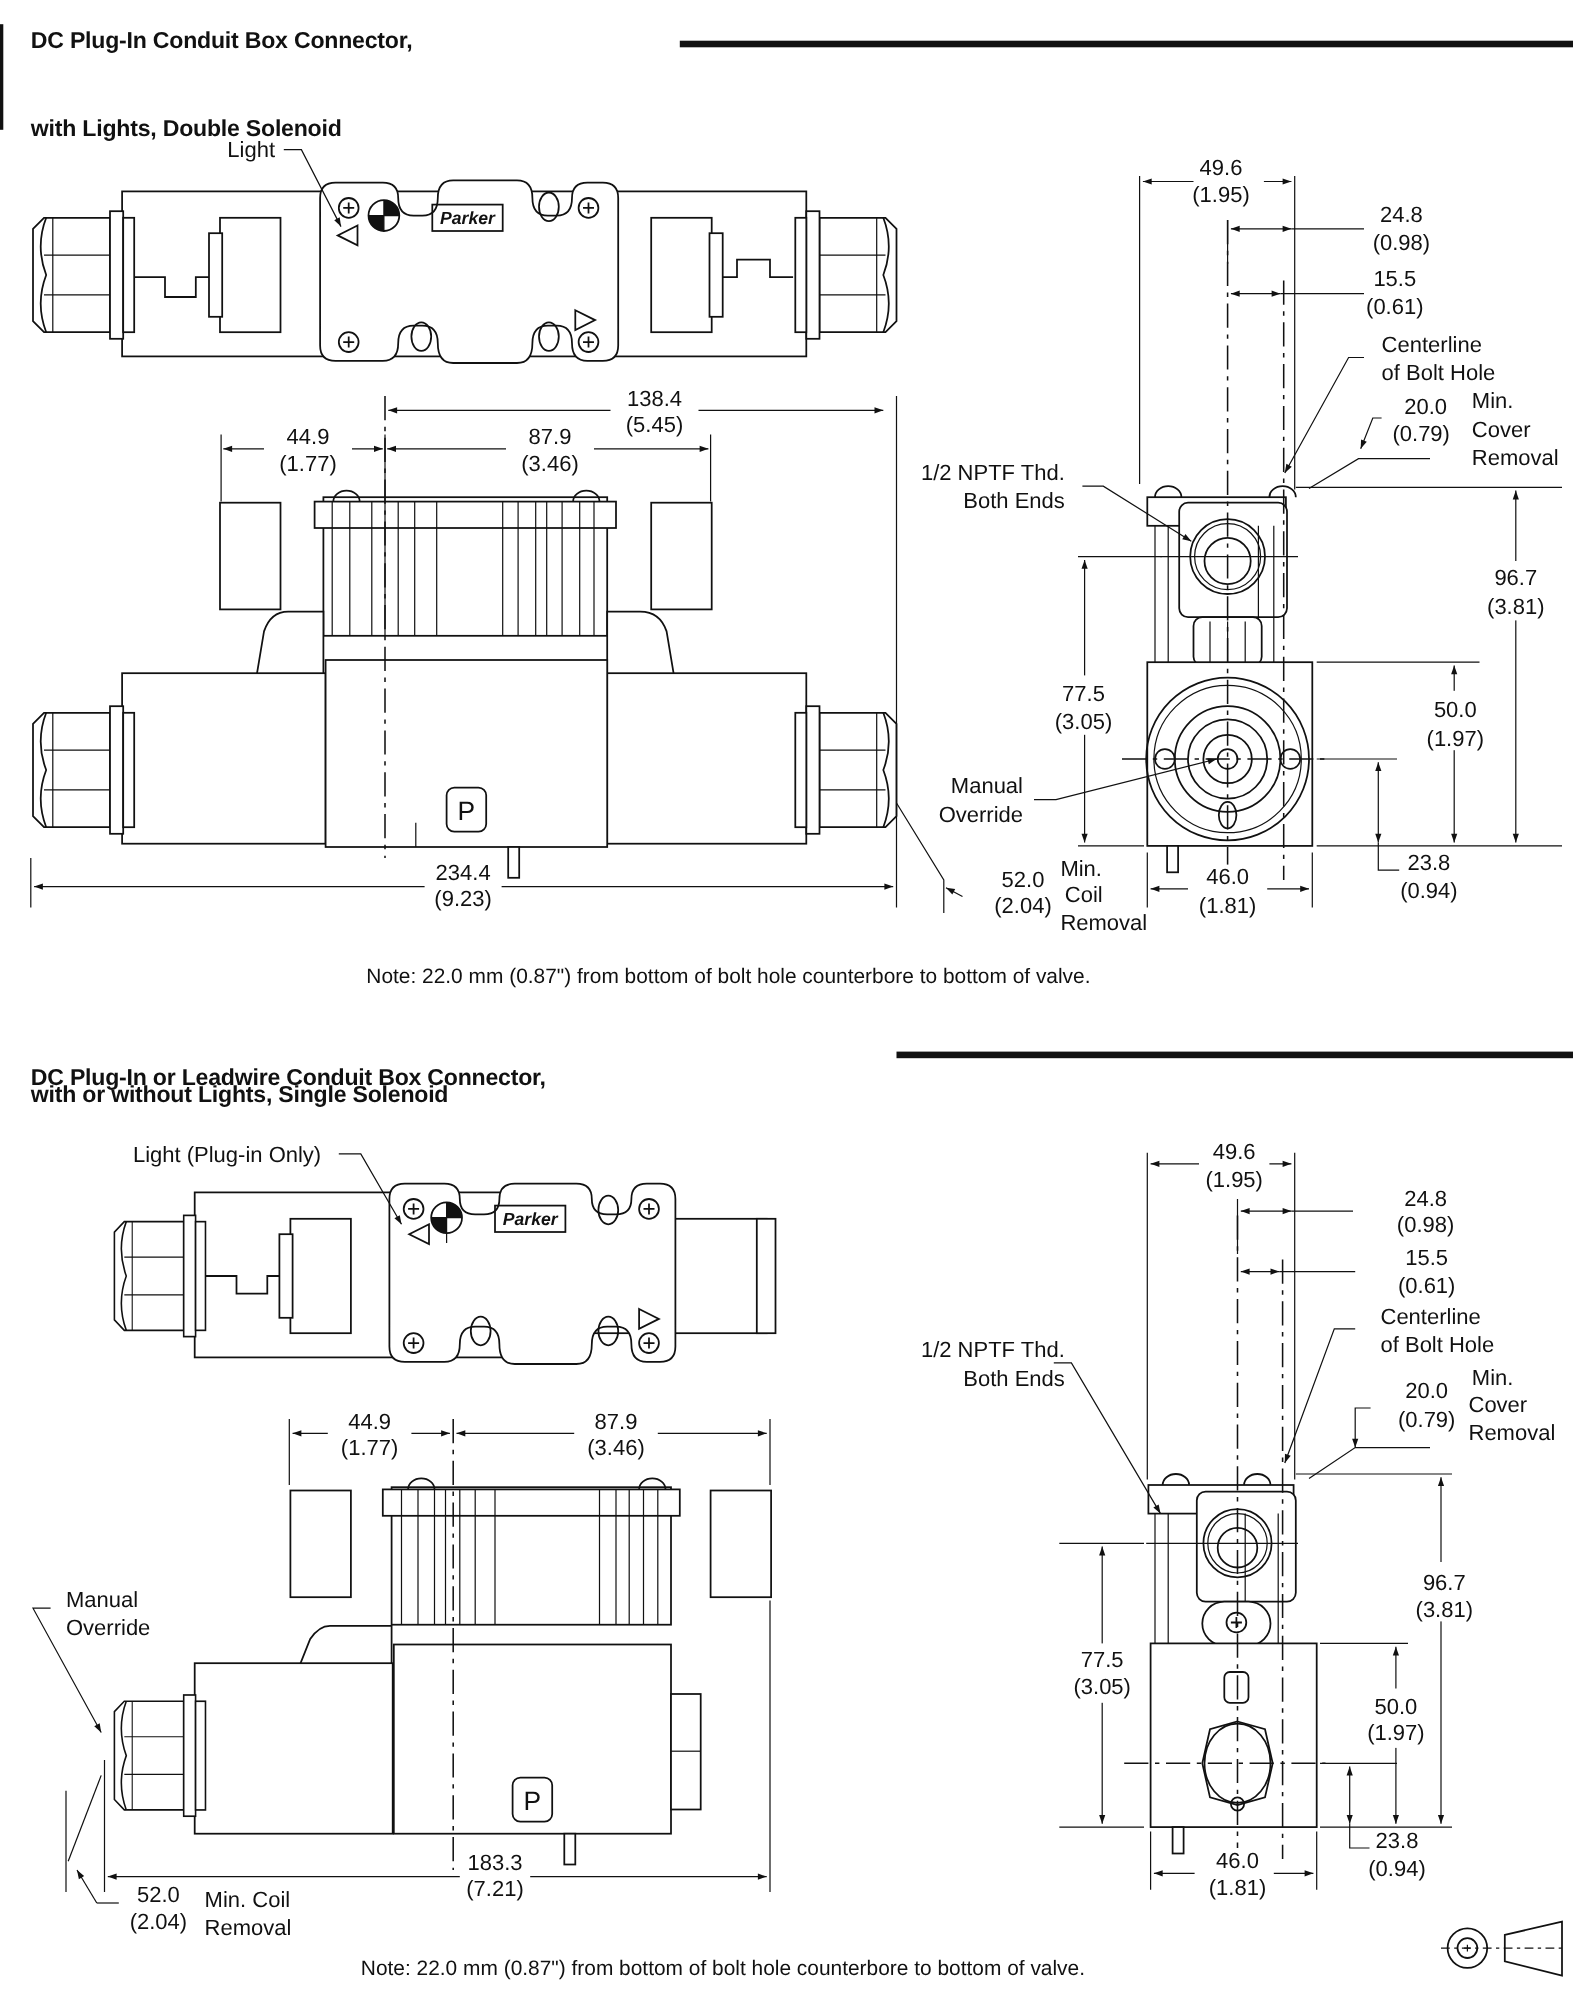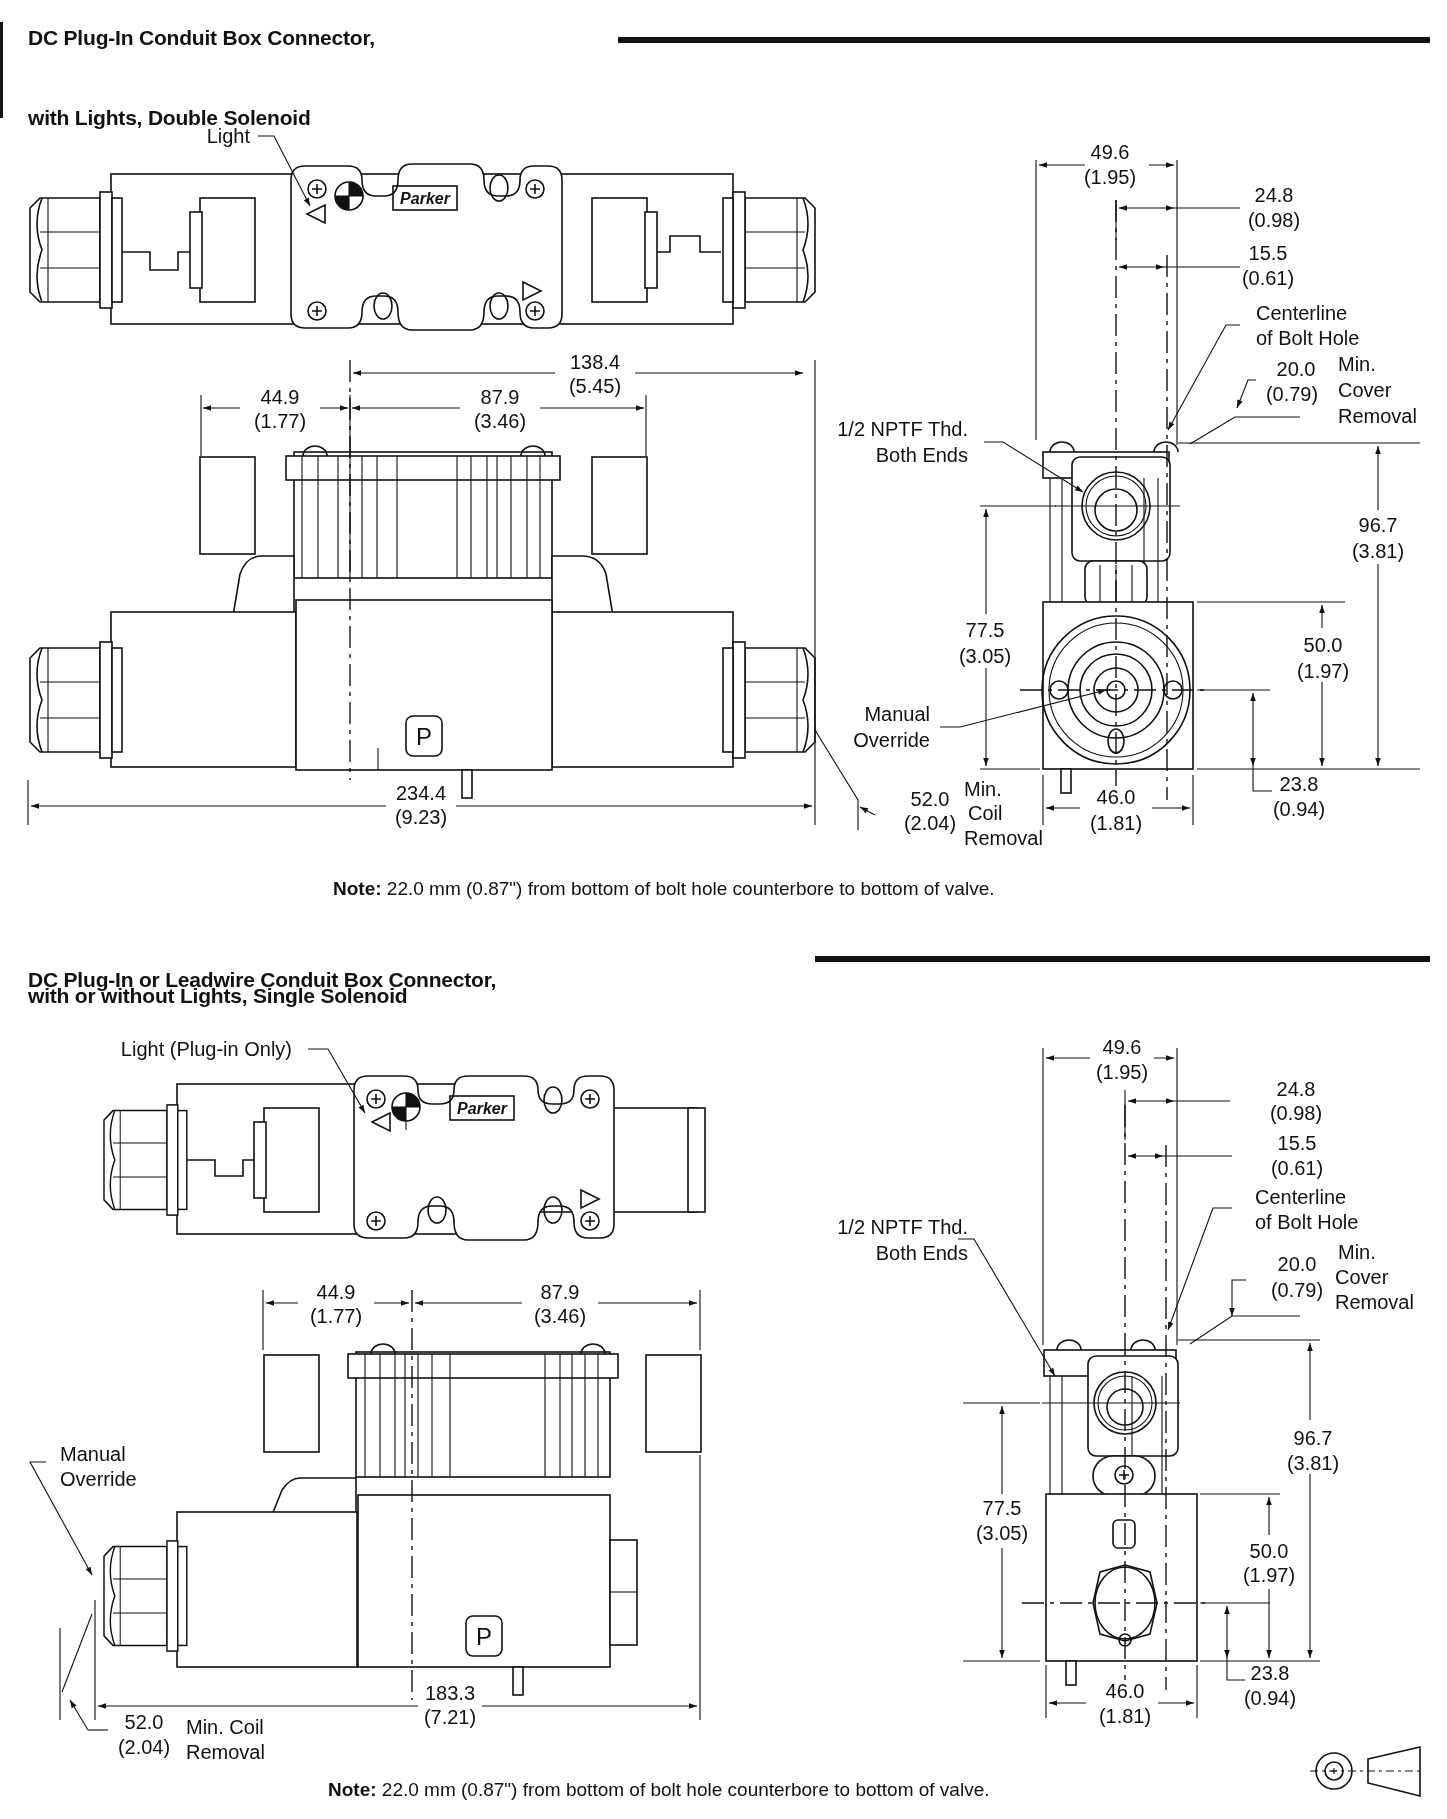--- a/index.html
+++ b/index.html
@@ -5,21 +5,21 @@
   html,body{margin:0;padding:0;background:#fff;}
   body{width:1447px;height:1819px;position:relative;overflow:hidden;font-family:"Liberation Sans",sans-serif;color:#111;}
   .left-rule{position:absolute;left:0;top:22px;width:3px;height:96px;background:#111;}
   .sec-title{position:absolute;left:28px;font-weight:bold;font-size:21px;line-height:40px;letter-spacing:-0.2px;}
   .sec-rule{position:absolute;height:6px;background:#111;}
   svg.drw{position:absolute;left:0;top:0;}
   svg text{font-family:"Liberation Sans",sans-serif;fill:#111;}
   .dim{font-size:20px;}
   .lbl{font-size:20px;}
   .note{position:absolute;font-size:19px;}
-  .note b{font-weight:bold;}
+  .note b{font-weight:normal;}
   .ln{stroke:#111;fill:none;stroke-width:1.6;}
   .lt{stroke:#111;fill:none;stroke-width:1.1;}
   .cl{stroke:#111;fill:none;stroke-width:1.4;stroke-dasharray:22 6 4 6;}
   .fl{fill:#fff;stroke:#111;stroke-width:1.6;}
 </style>
 </head>
 <body>
 
 <div class="left-rule"></div>
 <div class="sec-title" style="top:18px;">DC Plug-In Conduit Box Connector,</div>

